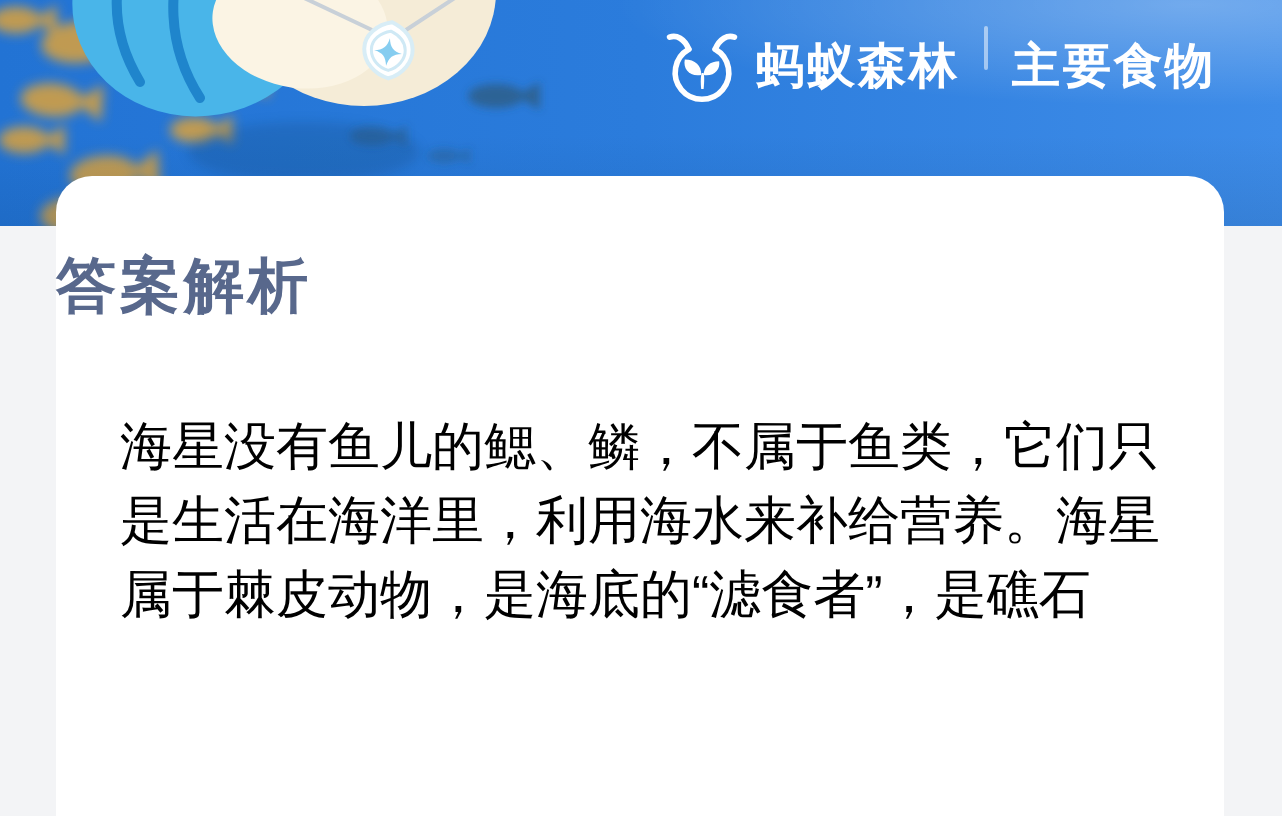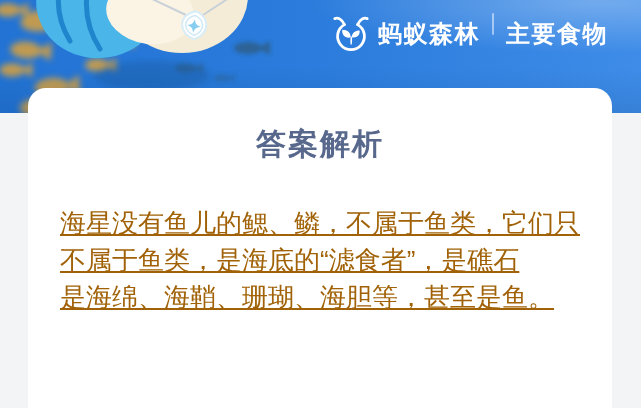--- a/index.html
+++ b/index.html
@@ -50,34 +50,32 @@
   
   .card {
     position: absolute;
     left: 28px; top: 88px;
     width: 584px; height: 320px;
     background: #ffffff;
     border-radius: 18px 18px 0 0;
   }
   .card-title {
     margin-top: 37px;
-    text-align: center;
     font-size: 30px;
     line-height: 37px;
     font-weight: 600;
     color: #58688c;
     letter-spacing: 2px;
   }
   .card-body {
     margin: 43px 16px 0 32px;
     font-size: 26px;
     line-height: 37px;
-    color: #a16207;
+    color: #000000;
     letter-spacing: 0px;
-    text-decoration: underline;
   }
   .card-body .line { white-space: nowrap; }
 </style>
 </head>
 <body>
 
 <div class="stage">
 
   <div class="hero">
     <svg width="641" height="113" viewBox="0 0 641 113">
@@ -195,18 +193,18 @@
     </svg>
     <span class="txt">蚂蚁森林</span>
     <span class="divider"></span>
     <span class="txt">主要食物</span>
   </div>
 
   <div class="card">
     <div class="card-title">答案解析</div>
     <div class="card-body">
       <div class="line">海星没有鱼儿的鳃、鳞，不属于鱼类，它们只</div>
-      <div class="line">不属于鱼类，是海底的“滤食者”，是礁石</div>
-      <div class="line">是海绵、海鞘、珊瑚、海胆等，甚至是鱼。</div>
+      <div class="line">是生活在海洋里，利用海水来补给营养。海星</div>
+      <div class="line">属于棘皮动物，是海底的“滤食者”，是礁石</div>
     </div>
   </div>
 
 </div>
 
 </body></html>

